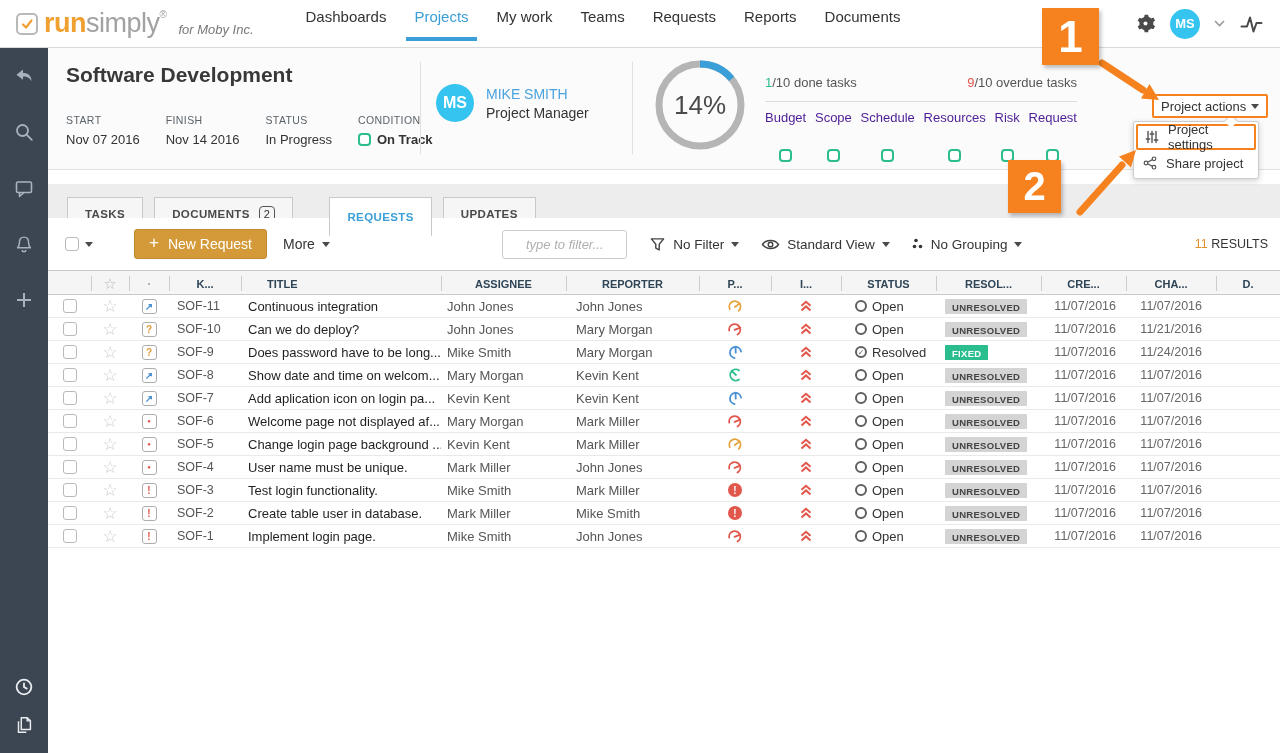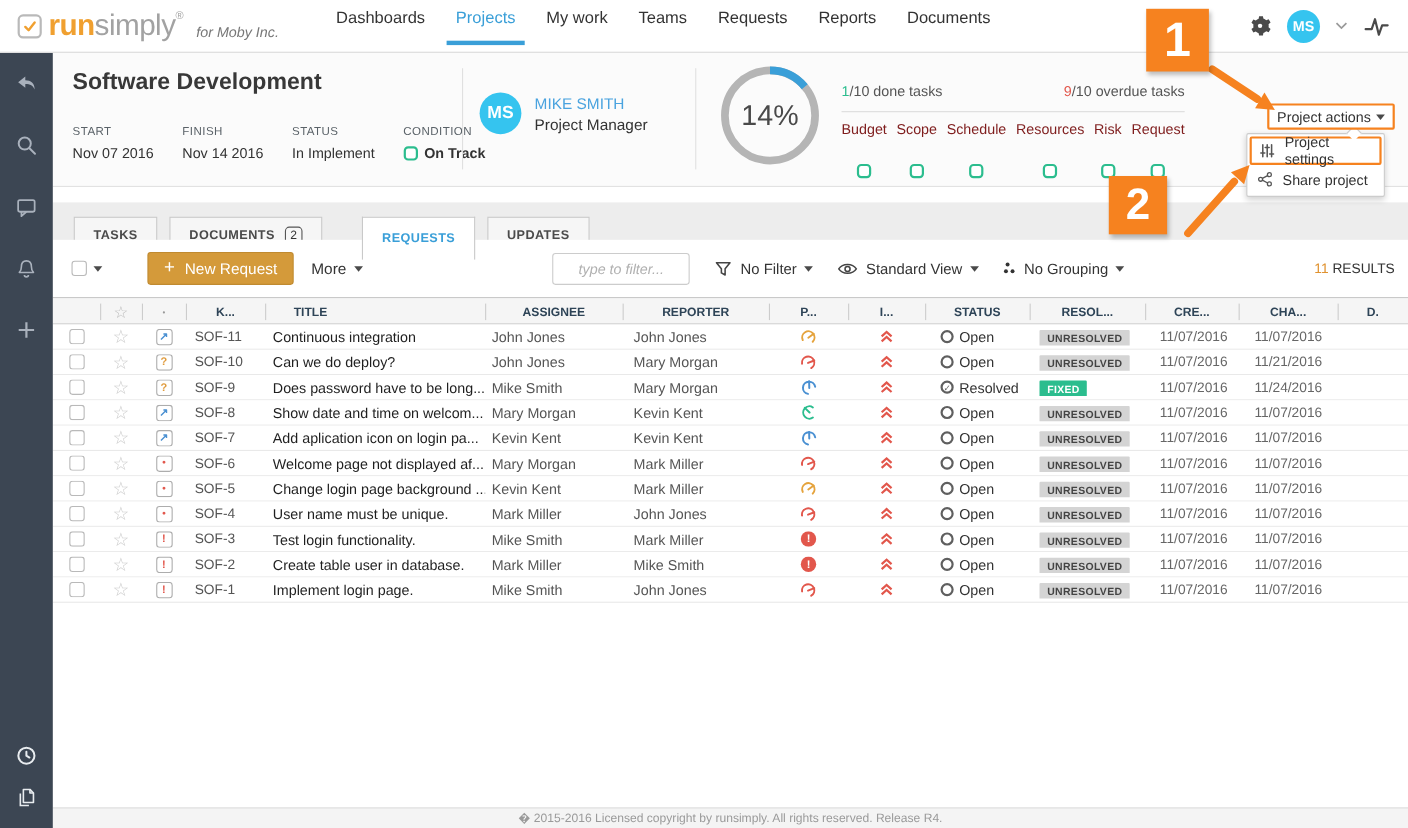--- a/index.html
+++ b/index.html
@@ -52,21 +52,21 @@
   .mgr-name { font-size:14px; color:#4aa3df; margin-bottom:3px; }
   .mgr-role { font-size:14px; color:#333; }
   .progress-wrap { position:absolute; left:604px; top:9px; width:96px; height:96px; }
   .progress-wrap .pct { position:absolute; inset:0; display:flex; align-items:center; justify-content:center;
                         font-size:26px; color:#4a4a4a; }
   .task-counts { position:absolute; left:717px; top:27px; width:312px; display:flex; justify-content:space-between;
                  font-size:13px; color:#555; border-bottom:1px solid #ddd; padding-bottom:11px; }
   .cnt-green { color:#2bbd8e; }
   .cnt-red { color:#e2574c; }
   .health { position:absolute; left:717px; top:62px; width:312px; display:flex; justify-content:space-between; }
-  .health-item { display:flex; flex-direction:column; align-items:center; gap:24px; font-size:13px; color:#7f1d1d; }
+  .health-item { display:flex; flex-direction:column; align-items:center; gap:24px; font-size:13px; color:#4c1d95; }
 
   
   .pa-button { position:absolute; left:1104px; top:46px; width:116px; height:24px; background:#fff;
                border:2px solid #f6821f; border-radius:2px; display:flex; align-items:center;
                justify-content:space-between; padding:0 7px; cursor:pointer; z-index:40; }
   .pa-button span { font-size:13px; color:#333; }
   .caret { width:0; height:0; border-left:4.5px solid transparent; border-right:4.5px solid transparent;
            border-top:5px solid #4a4a4a; display:inline-block; }
   .pa-menu { position:absolute; left:1133px; top:121px; width:126px; background:#fff;
              border:1px solid #ccc; border-radius:2px; box-shadow:0 2px 6px rgba(0,0,0,.18);
@@ -252,21 +252,21 @@
       <div class="field">
         <div class="flabel">START</div>
         <div class="fvalue">Nov 07 2016</div>
       </div>
       <div class="field">
         <div class="flabel">FINISH</div>
         <div class="fvalue">Nov 14 2016</div>
       </div>
       <div class="field">
         <div class="flabel">STATUS</div>
-        <div class="fvalue">In Implement</div>
+        <div class="fvalue">In Progress</div>
       </div>
       <div class="field">
         <div class="flabel">CONDITION</div>
         <div class="fvalue cond-value">
             <span class="gcheck"></span>
             <span>On Track</span>
           </div>
       </div>
     </div>
     <div class="vdiv" style="left:372px;"></div>
@@ -830,15 +830,14 @@
             <span class="c-status-label">Open</span>
           </div>
       <div class="cell c-res"><span class="res-badge res-gray">UNRESOLVED</span></div>
       <div class="cell c-created">11/07/2016</div>
       <div class="cell c-changed">11/07/2016</div>
       <div class="cell c-d"></div>
     </div>
   </div>
   </main>
 
-  <footer class="footer"><span>� 2015-2016 Licensed copyright by runsimply. All rights reserved. Release R4.</span></footer>
 
 </div>
 
 </body></html>

